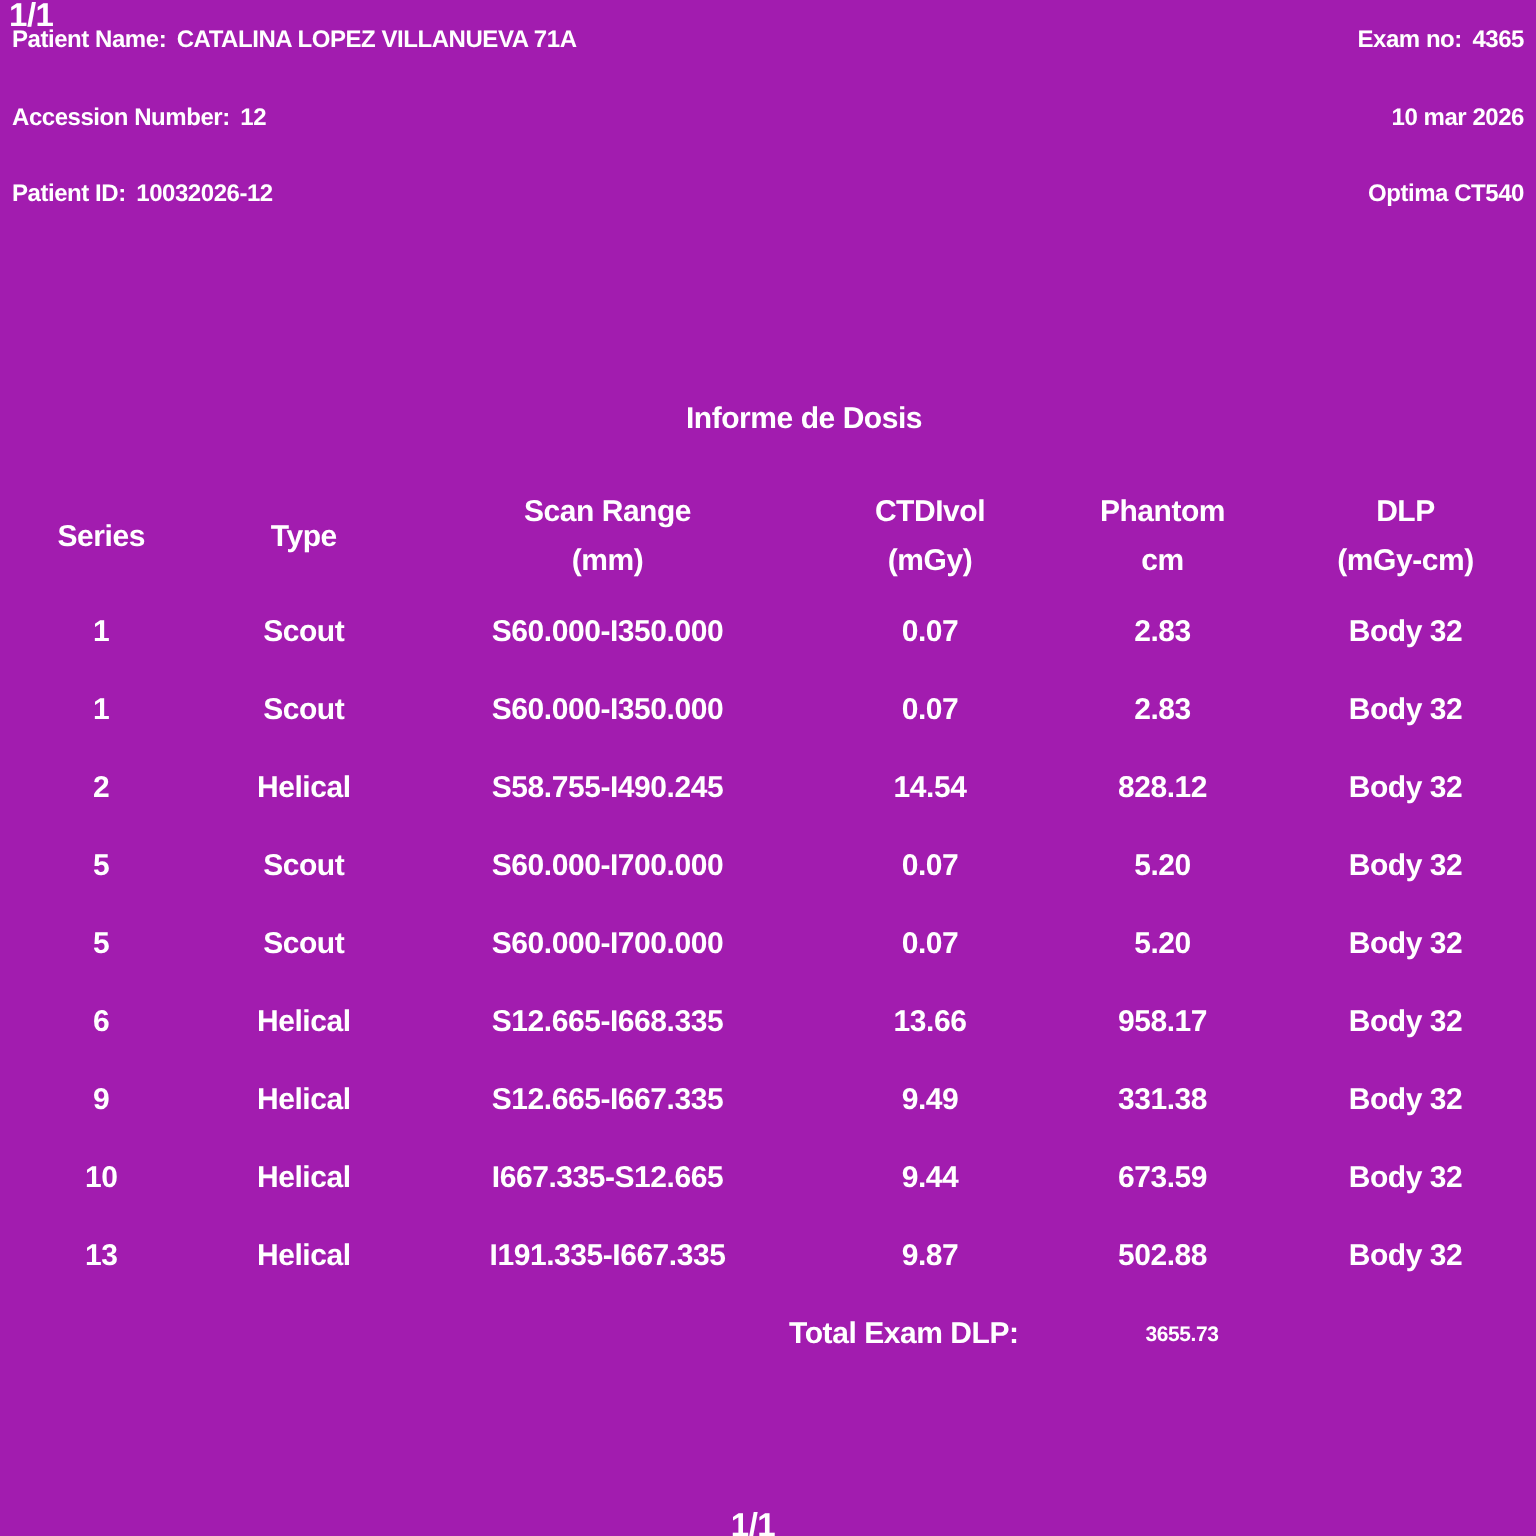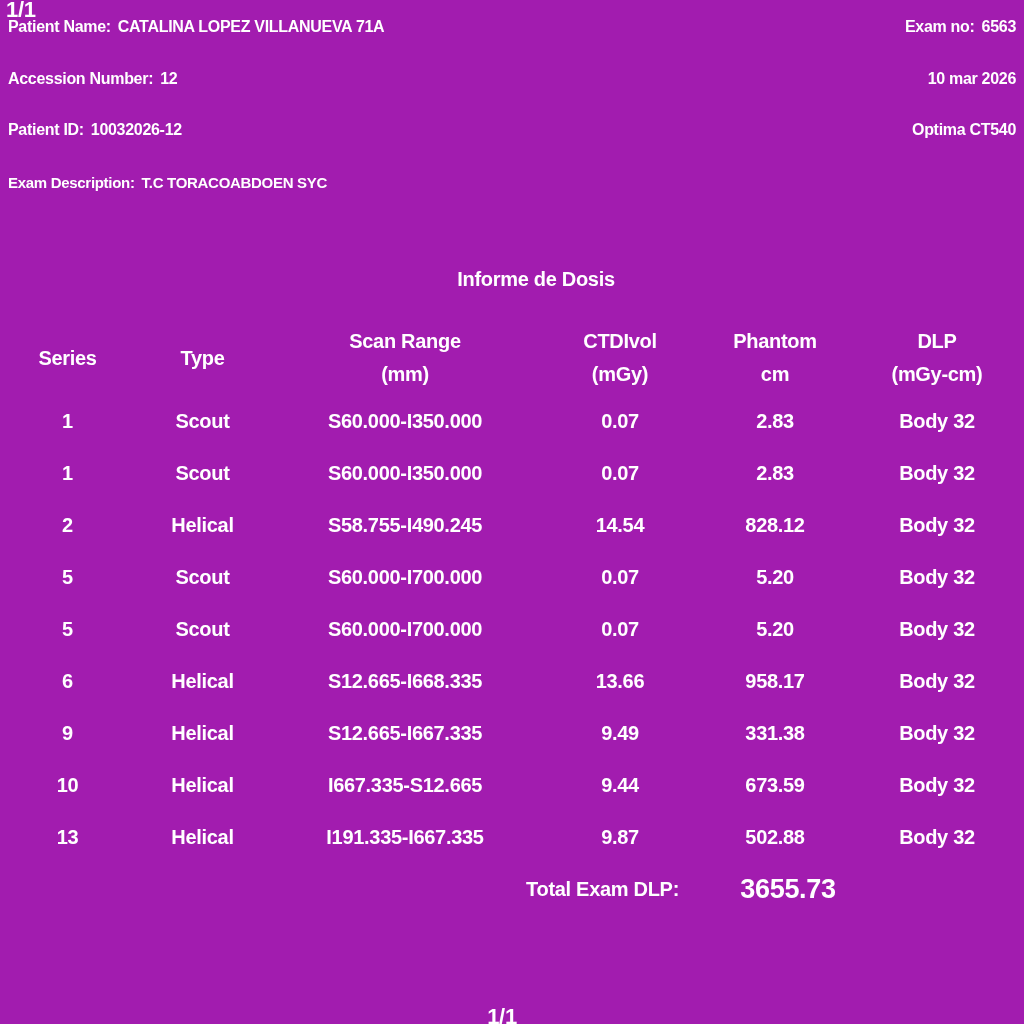--- a/index.html
+++ b/index.html
@@ -28,49 +28,46 @@
 
   .thead { position:absolute; top:322px; left:0; }
   .th { height:72px; display:flex; flex-direction:column; justify-content:center; align-items:center; font-size:20px; line-height:33px; text-align:center; }
 
   .tbody { position:absolute; top:395px; left:0; width:1024px; }
   .tr { height:52px; align-items:center; }
   .td { text-align:center; font-size:20px; }
 
   .total-row { height:52px; align-items:center;margin-left:13px; }
   .total-label { grid-column:1 / span 4; text-align:right; padding-right:34px; font-size:20px; }
-  .total-value { grid-column:5; text-align:center; font-size:27px; }
+  .total-value { grid-column:5; text-align:center; font-size:14px; }
 </style>
 </head>
 <body>
 
 <div class="page">
 
   <div class="pgind-top">1/1</div>
 
   <div class="hline hleft r1">
     <span>Patient Name:</span><span class="val">CATALINA LOPEZ VILLANUEVA 71A</span>
   </div>
   <div class="hline hright r1">
-    <span>Exam no:</span><span class="val">6563</span>
+    <span>Exam no:</span><span class="val">4365</span>
   </div>
 
   <div class="hline hleft r2">
     <span>Accession Number:</span><span class="val">12</span>
   </div>
   <div class="hline hright r2">10 mar 2026</div>
 
   <div class="hline hleft r3">
     <span>Patient ID:</span><span class="val">10032026-12</span>
   </div>
   <div class="hline hright r3">Optima CT540</div>
 
-  <div class="hline desc">
-    <span>Exam Description:</span><span class="val">T.C TORACOABDOEN SYC</span>
-  </div>
 
   <div class="report-title">Informe de Dosis</div>
 
   <div class="thead cols">
     <div class="th">
       <span>Series</span>
     </div>
     <div class="th">
       <span>Type</span>
     </div>

